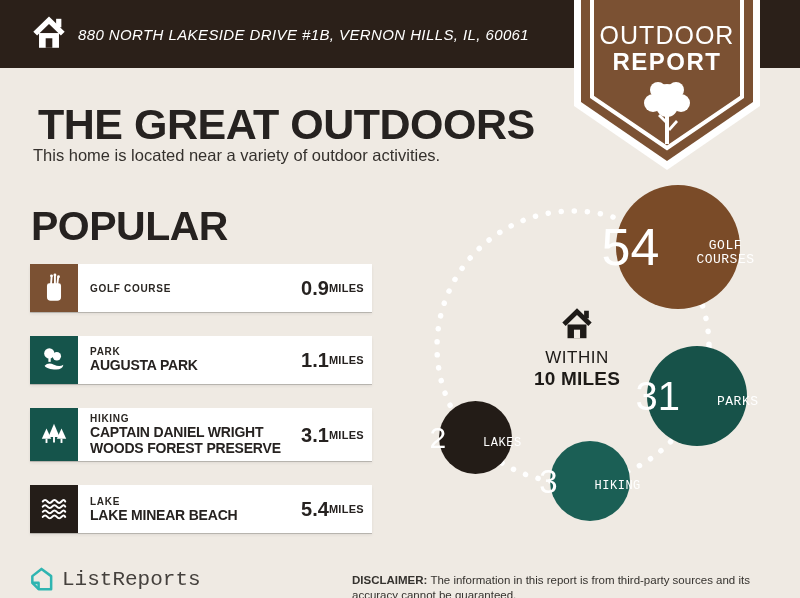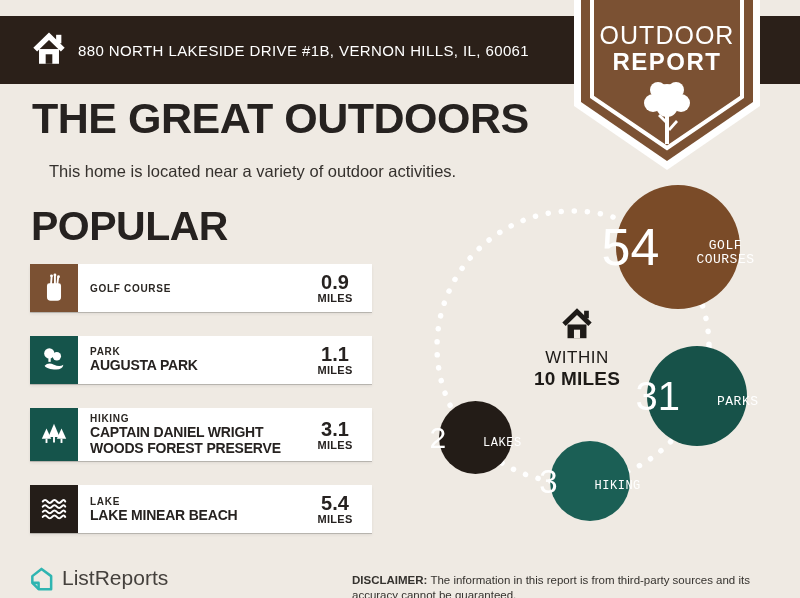--- a/index.html
+++ b/index.html
@@ -2,54 +2,54 @@
 <html><head>
 <meta charset="utf-8">
 <style>
   html,body{margin:0;padding:0;}
   .canvas{
     position:relative;width:800px;height:598px;overflow:hidden;
     background:#efeae3;font-family:"Liberation Sans",sans-serif;color:#262220;
   }
   
   .header{
-    position:absolute;left:0;top:16px;width:800px;height:68px;background:#2b2019;
-    display:flex;align-items:center;
+    position:absolute;left:0;top:0;width:800px;height:68px;background:#2b2019;
+    display:flex;align-items:center;font-style:italic;
   }
   .header .home-ic{position:absolute;left:30px;top:15px;width:38px;height:38px;}
   .header .addr{
     position:absolute;left:78px;top:0;height:68px;display:flex;align-items:center;
     color:#ffffff;font-size:15px;letter-spacing:.4px;font-weight:400;white-space:nowrap;
   }
   
   .badge{position:absolute;left:574px;top:0;width:186px;height:170px;z-index:6;}
   .badge svg{position:absolute;left:0;top:0;}
   .badge .btxt{position:absolute;left:0;top:22px;width:186px;text-align:center;color:#fff;line-height:1.08;}
   .badge .b1{font-size:25px;font-weight:400;letter-spacing:1px;}
   .badge .b2{font-size:24px;font-weight:700;letter-spacing:1.5px;}
   .badge .tree{position:absolute;left:63px;top:80px;width:60px;height:66px;}
   
-  .title{position:absolute;left:32px;top:94px;font-size:43px;font-weight:700;letter-spacing:-.5px;color:#262220;margin:0;}
-  .subtitle{position:absolute;left:33px;top:146px;font-size:16.5px;color:#35312d;margin:16px;}
+  .title{position:absolute;left:32px;top:94px;font-size:43px;font-weight:700;letter-spacing:-.5px;color:#262220;margin:6px;}
+  .subtitle{position:absolute;left:33px;top:146px;font-size:16.5px;color:#35312d;margin:0;}
   .popular-h{position:absolute;left:31px;top:203px;font-size:41px;font-weight:700;letter-spacing:-.5px;color:#262220;margin:0;}
   
   .rows{position:absolute;left:30px;top:264px;width:342px;display:flex;flex-direction:column;gap:24px;}
   .row{
     display:flex;align-items:stretch;background:#ffffff;
     box-shadow:0 1px 0 rgba(0,0,0,.18),0 2px 3px rgba(0,0,0,.07);
     min-height:48px;
   }
   .row .sq{width:48px;flex:0 0 48px;display:flex;align-items:center;justify-content:center;}
   .sq-golf{background:#7b5133;}
   .sq-teal{background:#15544b;}
   .sq-dark{background:#241d18;}
   .row .txt{flex:1;display:flex;flex-direction:column;justify-content:center;padding:5px 4px 5px 12px;max-width:220px;}
   .row .cat{font-size:10px;font-weight:700;letter-spacing:.7px;color:#2a2622;}
   .row .nm{font-size:14px;font-weight:700;letter-spacing:-.2px;line-height:1.15;color:#262220;}
-  .row .mi{margin-left:auto;flex:0 0 58px;display:flex;flex-direction:column;justify-content:center;align-items:center;padding-right:8px;}
+  .row .mi{margin-left:auto;flex:0 0 58px;display:flex;justify-content:center;align-items:center;padding-right:8px;}
   .row .dist{font-size:20px;font-weight:700;line-height:1;color:#262220;}
   .row .unit{font-size:11px;font-weight:700;letter-spacing:.3px;color:#262220;}
   
   .dotcircle{position:absolute;left:433px;top:207px;z-index:1;}
   .bubble{
     position:absolute;border-radius:50%;display:flex;flex-direction:row;
     align-items:center;justify-content:center;color:#fff;text-align:center;z-index:3;gap:37px;
   }
   .bubble .num{font-weight:400;line-height:1;}
   .bubble .lbl{font-weight:400;letter-spacing:.5px;margin-top:12px;line-height:1.1;font-family:Liberation Mono, monospace;}
@@ -65,21 +65,21 @@
   .bub-hiking{left:550px;top:441px;width:80px;height:80px;background:#1b5f55;}
   .bub-hiking .num{font-size:33px;}
   .bub-hiking .lbl{font-size:12px;}
   .center-label{
     position:absolute;left:517px;top:306px;width:120px;text-align:center;z-index:2;color:#1d1a17;
   }
   .center-label .c-house{width:40px;height:36px;margin:0 auto;}
   .center-label .w1{font-size:17px;font-weight:400;letter-spacing:.5px;margin-top:2px;}
   .center-label .w2{font-size:19px;font-weight:700;letter-spacing:.2px;}
   
-  .brand{position:absolute;left:28px;top:566px;display:flex;align-items:flex-start;gap:7px;}
+  .brand{position:absolute;left:28px;top:566px;display:flex;align-items:center;gap:7px;font-family:Liberation Mono, monospace;}
   .brand .bname{font-size:21px;color:#45413d;}
   .disclaimer{
     position:absolute;left:352px;top:561px;width:430px;font-size:11.5px;line-height:1.32;color:#35322e;
   }
   .disclaimer b{font-weight:700;}
 </style>
 </head>
 <body>
 
 <div class="canvas">

